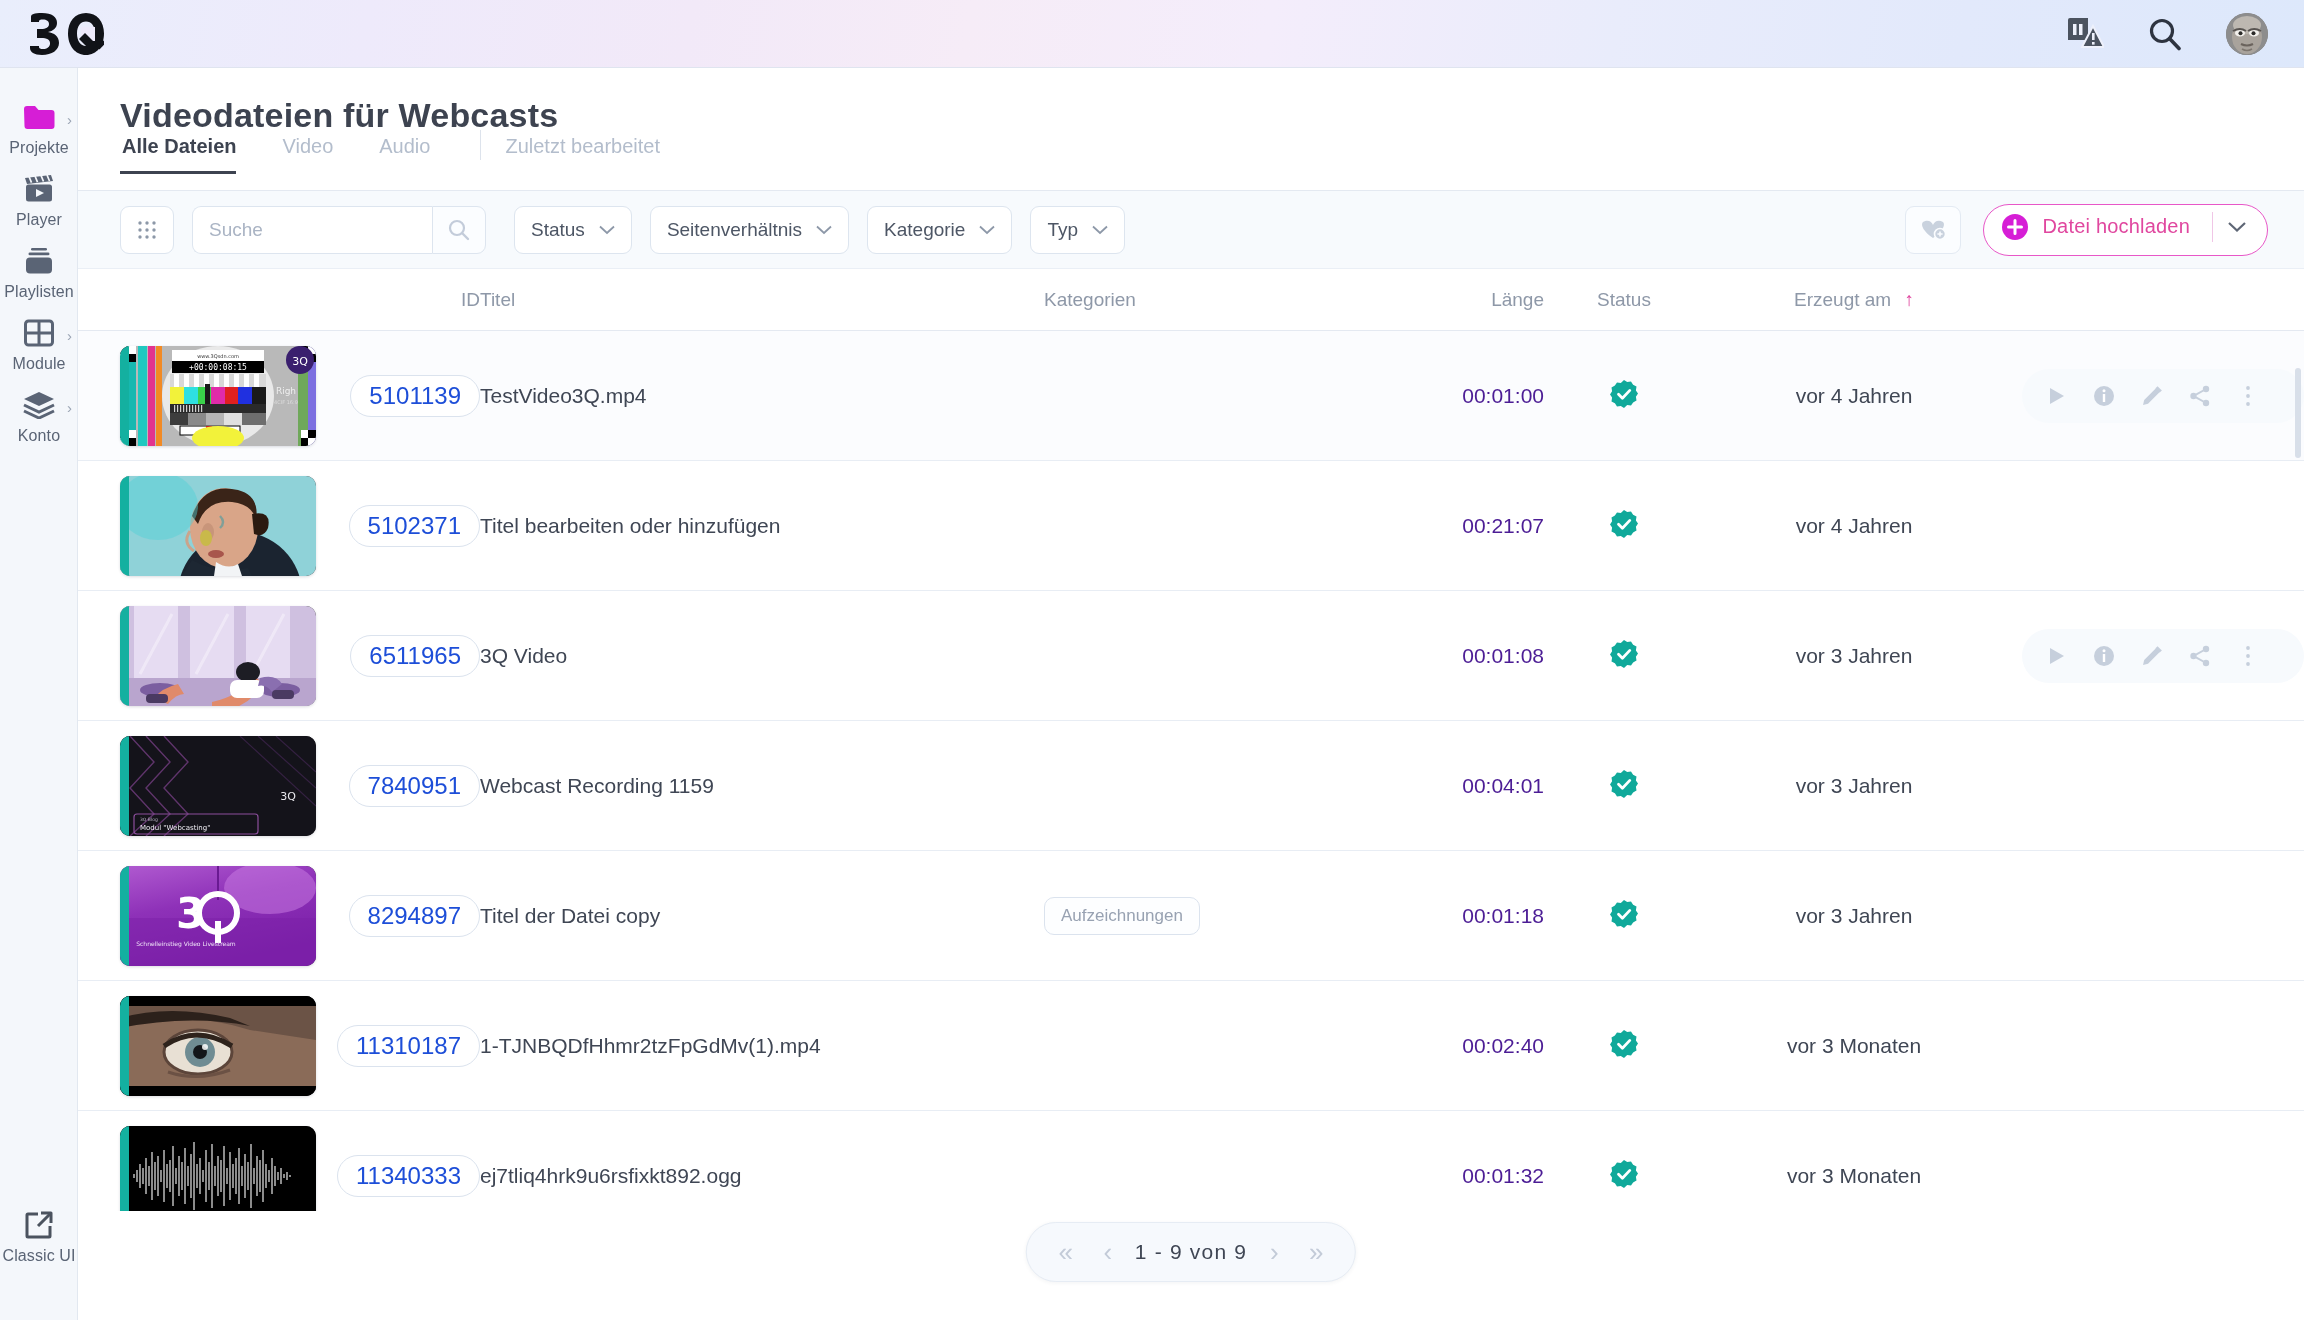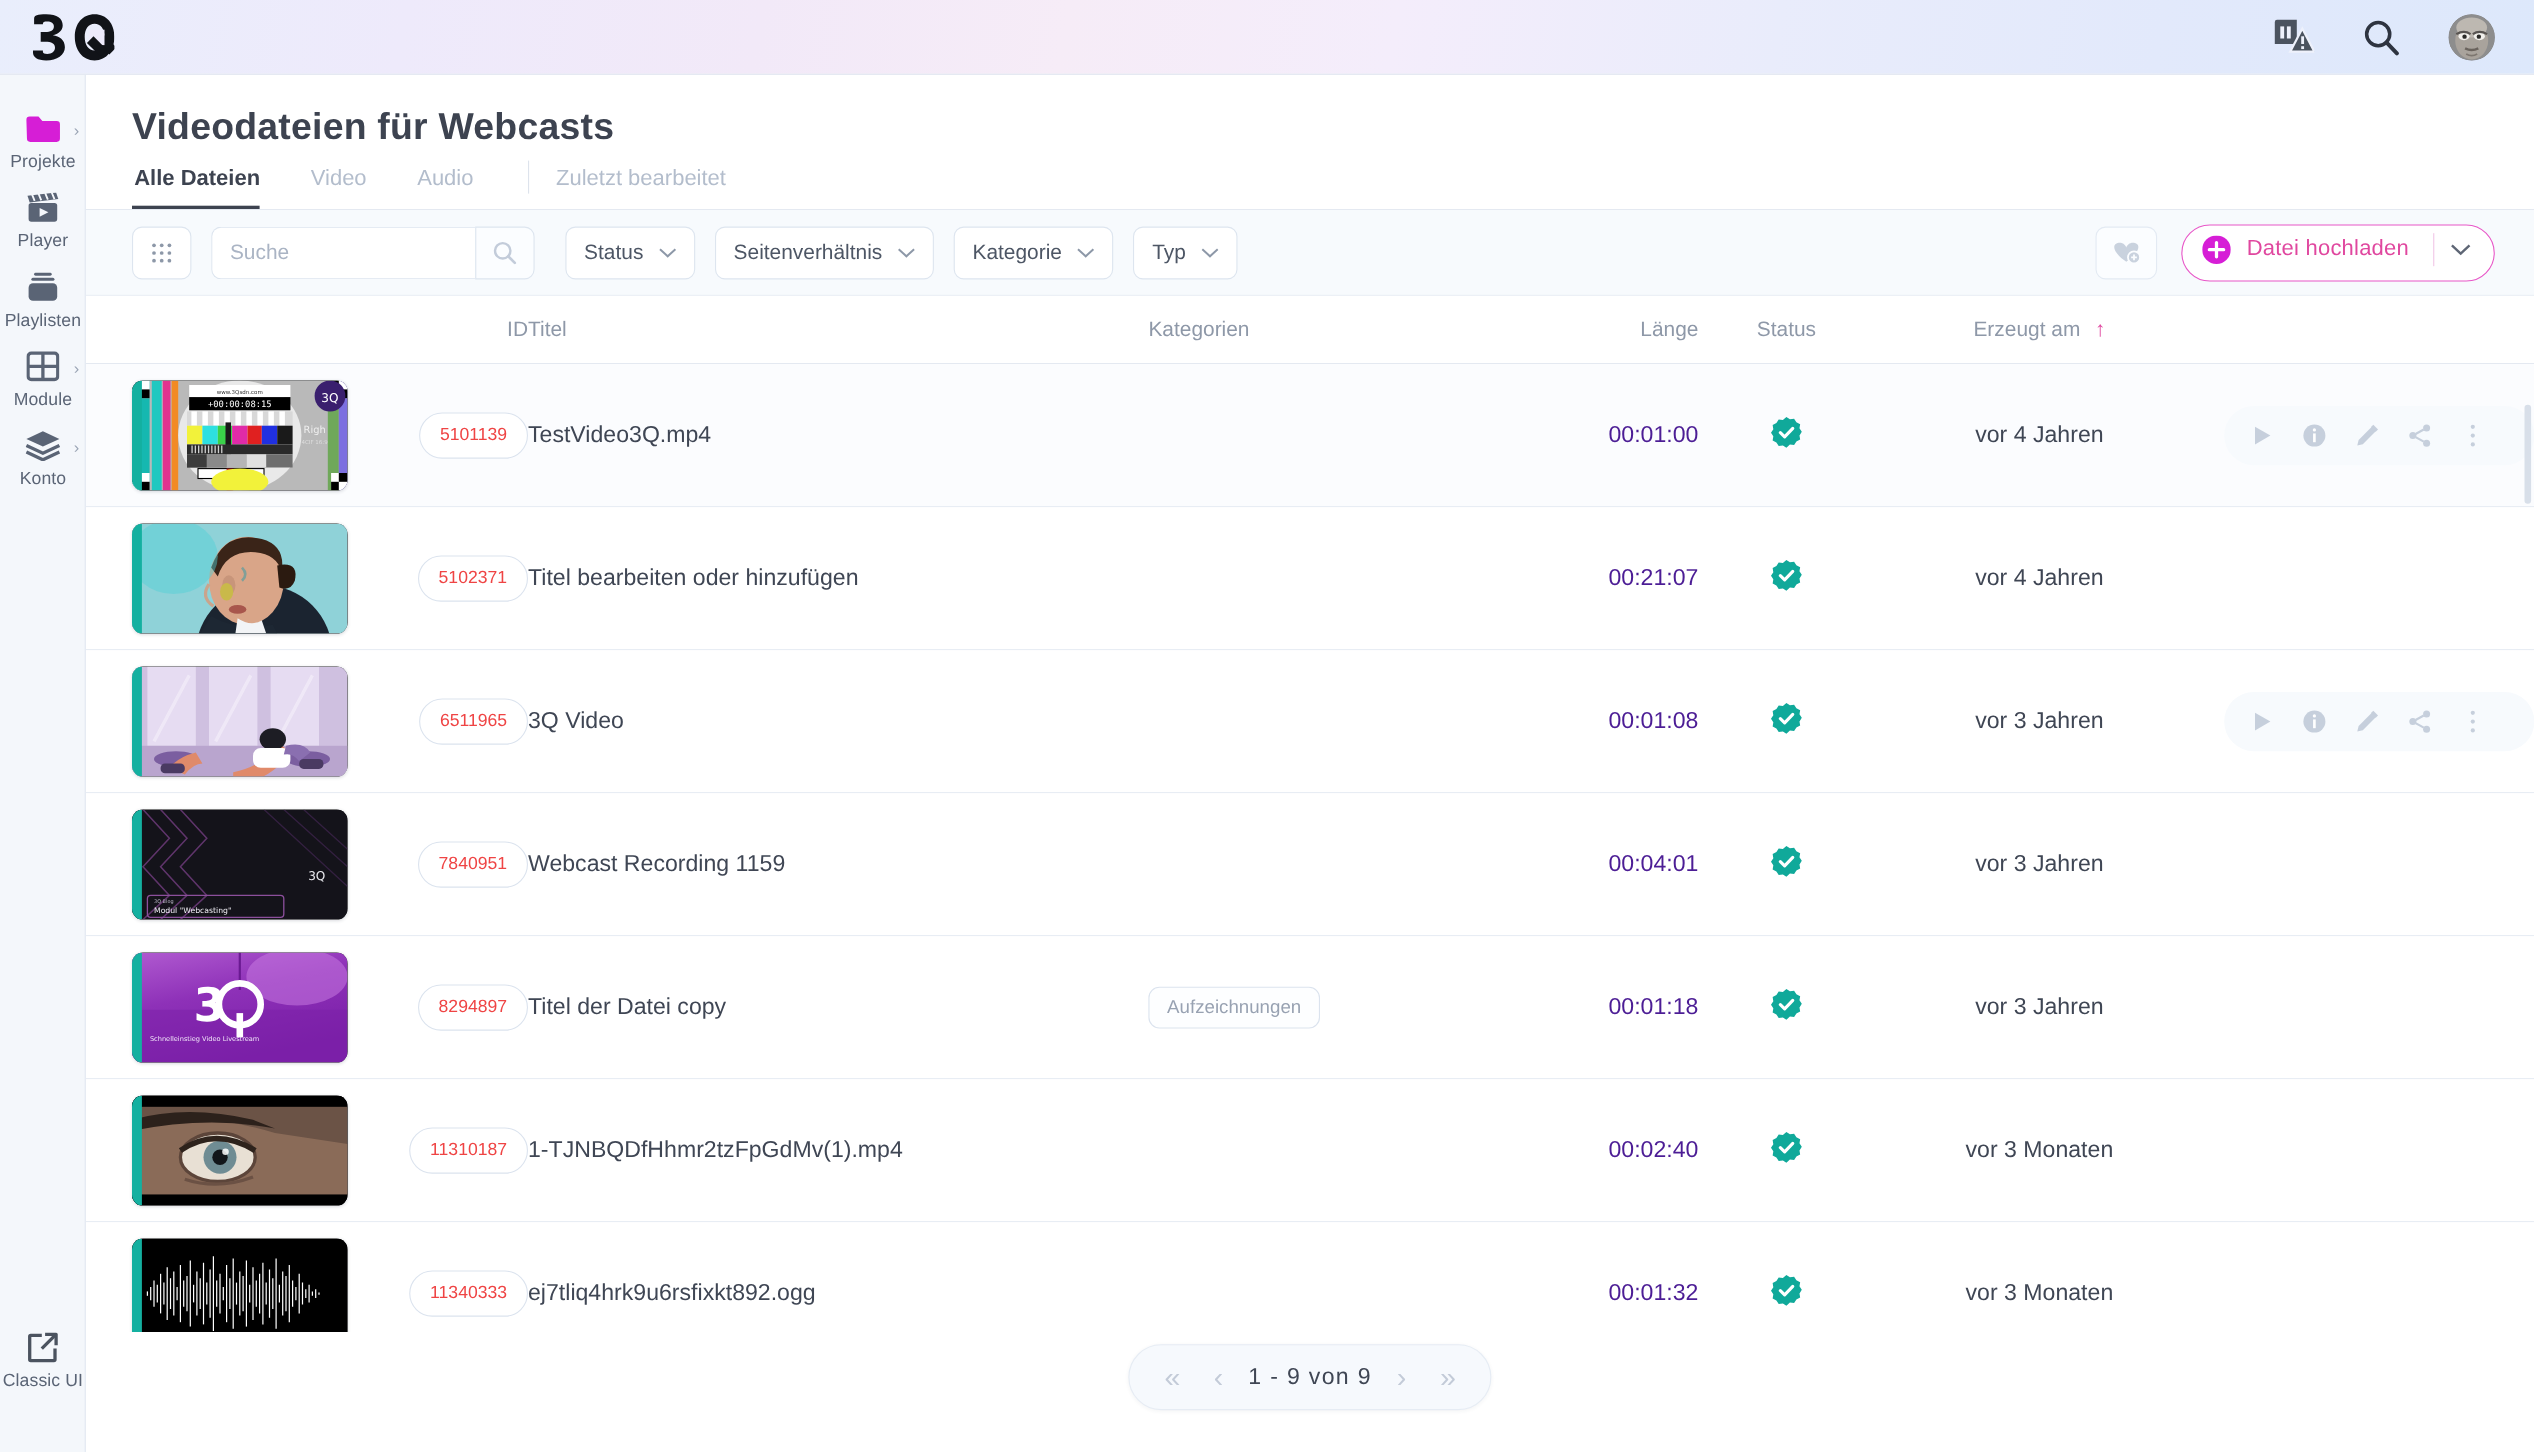--- a/index.html
+++ b/index.html
@@ -61,21 +61,21 @@
     background: #ffffff;
   }
   .page-title {
     font-size: 34px; font-weight: bold; color: #3d4350;
     padding: 28px 0 0 42px; letter-spacing: .2px;
   }
 
   
   .tabs {
     display: flex; align-items: flex-end; gap: 0;
-    padding: 26px 0 0 42px; height: 56px;
+    padding: 26px 0 16px 42px; height: 56px;
     border-bottom: 1px solid #e4e9f1;
   }
   .tab {
     font-size: 20px; color: #b3bdcc; padding: 0 22px 16px 2px;
     cursor: pointer; position: relative; margin-right: 22px;
   }
   .tab.active { color: #3d4350; font-weight: bold; }
   .tab.active::after {
     content:""; position:absolute; left:0; right:22px; bottom:0; height:3px; background:#3d4350;
   }
@@ -153,21 +153,21 @@
   }
   .row.alt { background: #fbfcfe; }
   .thumb {
     width: 196px; height: 100px; border-radius: 10px; overflow:hidden;
     position: relative; background:#222; flex:none;
     box-shadow: 0 1px 3px rgba(30,40,60,.16);
   }
   .id-pill {
     display:inline-flex; align-items:center; justify-content:center;
     height: 42px; padding: 0 18px; border:1px solid #dbe3ee; border-radius: 22px;
-    font-size: 16px; color:#ef4444; background:#fff;
+    font-size: 24px; color:#1d4ed8; background:#fff;
   }
   .title-txt { font-size: 21px; color: #3f4654; }
   .cat-pill {
     display:inline-flex; align-items:center; height:38px; padding:0 16px;
     border:1px solid #dbe3ee; border-radius: 10px; background:#fdfeff;
     font-size:17px; color:#98a2b2;
   }
   .len-txt { font-size: 21px; color: #4c1d95; }
   .date-txt { font-size: 21px; color: #3f4654; }
   .badge-ok { width: 30px; height: 30px; display:inline-block; }

